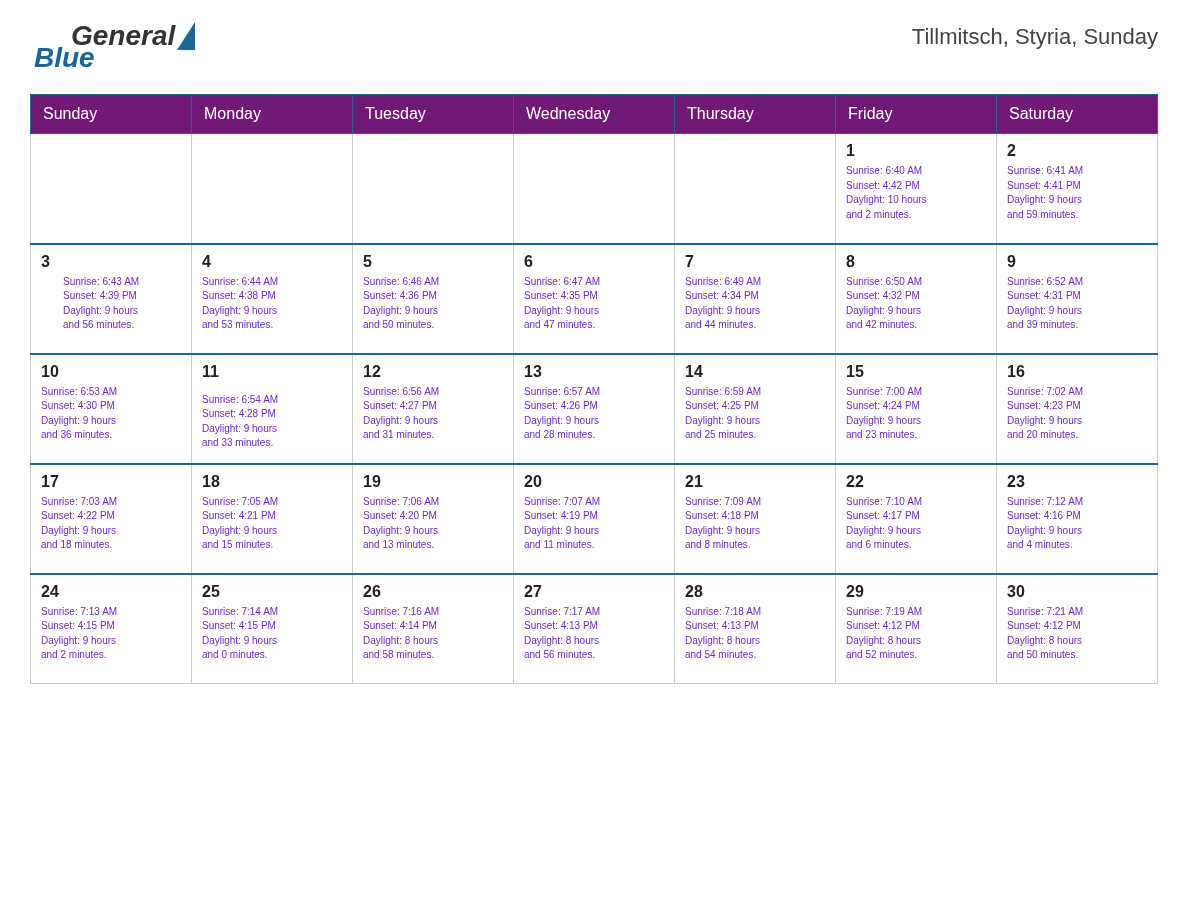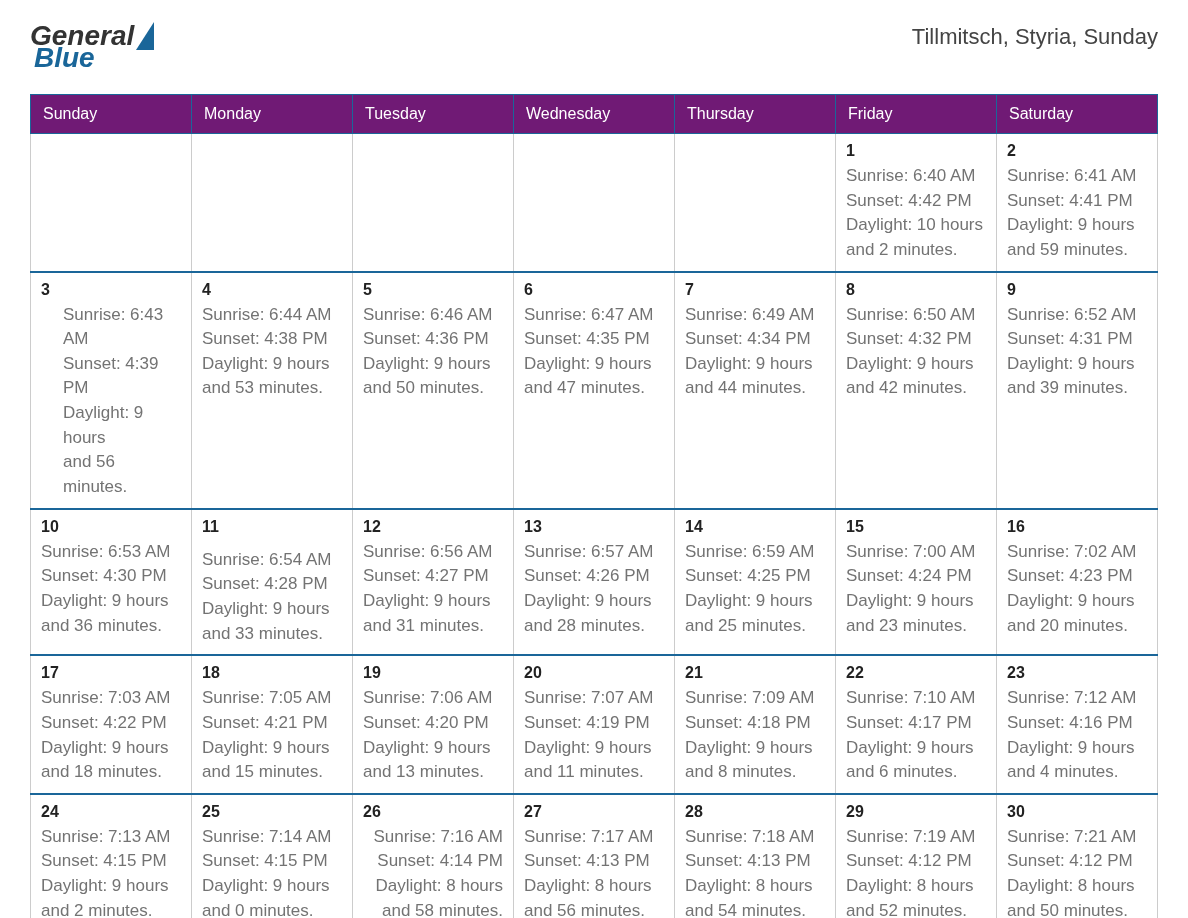--- a/index.html
+++ b/index.html
@@ -23,20 +23,21 @@
     }
     .logo-top {
       display: flex;
       align-items: center;
     }
     .logo-general {
       font-size: 28px;
       font-weight: bold;
       color: #333;
       font-style: italic;
+      margin-left: 41px;
     }
     .logo-triangle {
       width: 0;
       height: 0;
       border-left: 18px solid transparent;
       border-bottom: 28px solid #1a6699;
       margin-left: 2px;
       margin-bottom: 0px;
     }
     .logo-blue {
@@ -93,22 +94,22 @@
       height: 110px;
     }
     .day-number {
       font-size: 16px;
       font-weight: bold;
       color: #222;
       display: block;
       margin-bottom: 4px;
     }
     .day-info {
-      font-size: 17px;
-      color: #737373;
+      font-size: 10px;
+      color: #6d28d9;
       line-height: 1.45;
     }
     .empty-cell {
       background: #f9f9f9;
     }
     .row-border-top td {
       border-top: 2px solid #1a6699;
     }
   </style>
 </head>
@@ -326,21 +327,21 @@
         </td>
         <td>
           <span class="day-number">25</span>
           <div class="day-info" style="white-space: pre-line;">Sunrise: 7:14 AM
 Sunset: 4:15 PM
 Daylight: 9 hours
 and 0 minutes.</div>
         </td>
         <td>
           <span class="day-number">26</span>
-          <div class="day-info" style="white-space: pre-line; text-align: right;">Sunrise: 7:16 AM
+          <div class="day-info" style="white-space: pre-line;">Sunrise: 7:16 AM
 Sunset: 4:14 PM
 Daylight: 8 hours
 and 58 minutes.</div>
         </td>
         <td>
           <span class="day-number">27</span>
           <div class="day-info" style="white-space: pre-line;">Sunrise: 7:17 AM
 Sunset: 4:13 PM
 Daylight: 8 hours
 and 56 minutes.</div>

